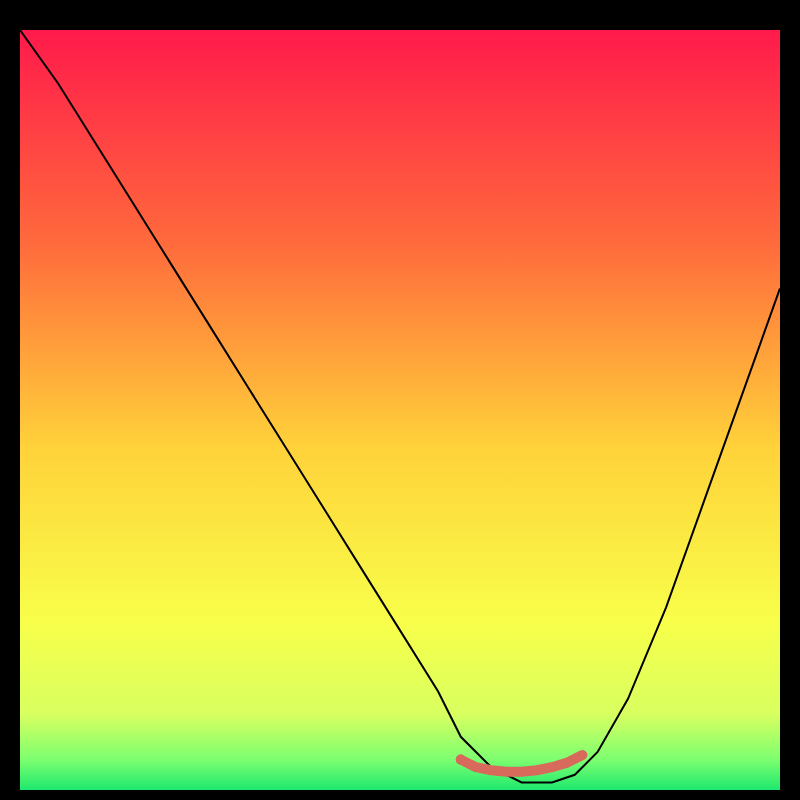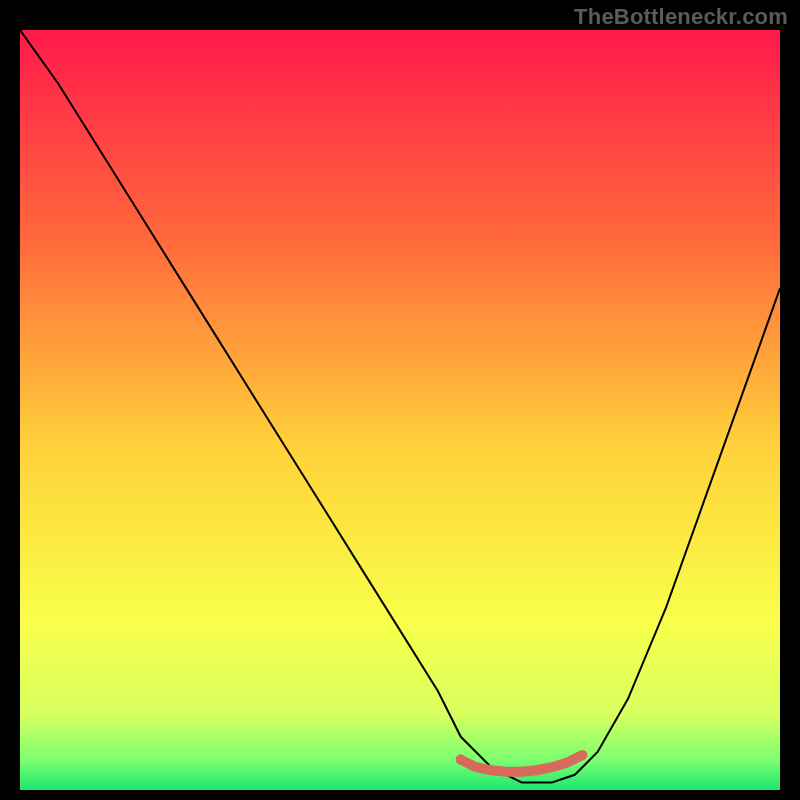--- a/index.html
+++ b/index.html
@@ -27,21 +27,20 @@
     top: 30px;
     width: 760px;
     height: 760px;
   }
   svg { display: block; }
 </style>
 </head>
 <body>
 
 <div class="frame">
-  <div class="watermark">TheBottleneckr.com</div>
   <div class="plot">
     <svg id="chart-svg" width="760" height="760" viewBox="0 0 760 760">
       <defs>
         <linearGradient id="bg-grad" x1="0" y1="0" x2="0" y2="1">
             <stop offset="0%" stop-color="#ff1a4b"></stop>
             <stop offset="28.000000000000004%" stop-color="#ff6a3c"></stop>
             <stop offset="55.00000000000001%" stop-color="#ffd23a"></stop>
             <stop offset="78%" stop-color="#f8ff4a"></stop>
             <stop offset="90%" stop-color="#d8ff60"></stop>
             <stop offset="96%" stop-color="#7dff70"></stop>

